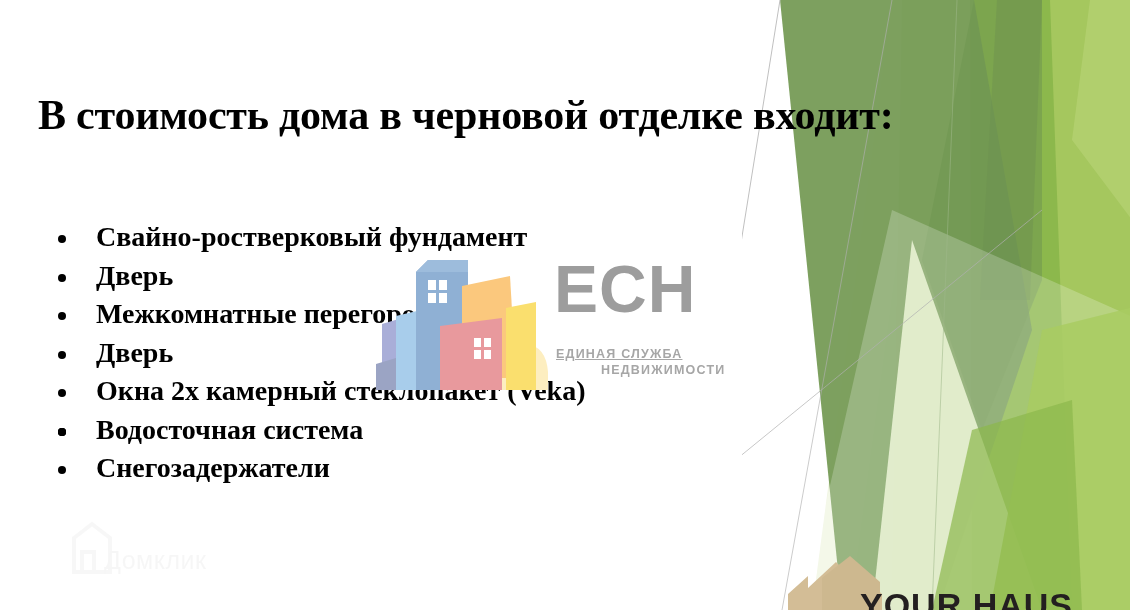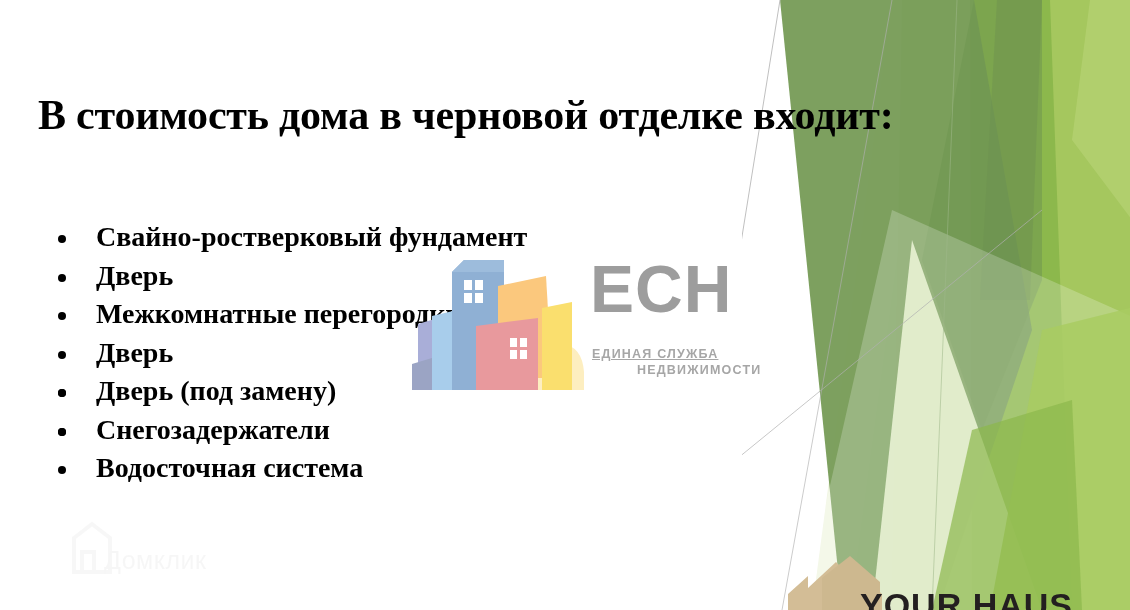--- a/index.html
+++ b/index.html
@@ -67,21 +67,21 @@
     top: 17px;
     width: 8px;
     height: 8px;
     border-radius: 50%;
     background: #000000;
   }
 
   
   .esn-logo {
     position: absolute;
-    left: 412px;
+    left: 376px;
     top: 250px;
     width: 345px;
     height: 140px;
     pointer-events: none;
   }
   .esn-logo .houses {
     position: absolute;
     left: 0;
     top: 0;
     width: 180px;
@@ -216,35 +216,35 @@
     <li>
       <span class="dot"></span>
       <span>Межкомнатные перегородки</span>
     </li>
     <li>
       <span class="dot"></span>
       <span>Дверь</span>
     </li>
     <li>
       <span class="dot"></span>
-    </li>
-    <li>
-      <span class="dot"></span>
-      <span>Дверь (под замену)</span>
-    </li>
-    <li>
-      <span class="dot"></span>
+      <span>Окна 2х камерный стеклопакет (Veka)</span>
+    </li>
+    <li>
+      <span class="dot"></span>
+    </li>
+    <li>
+      <span class="dot"></span>
+    </li>
+    <li>
+      <span class="dot"></span>
+      <span>Водосточная система</span>
     </li>
     <li>
       <span class="dot"></span>
       <span>Снегозадержатели</span>
-    </li>
-    <li>
-      <span class="dot"></span>
-      <span>Водосточная система</span>
     </li>
   </ul>
 
   <div class="esn-logo">
     <svg class="houses" viewBox="0 0 180 140" preserveAspectRatio="none">
 
       <path d="M8 120 Q10 96 34 94 L150 94 Q170 96 172 122 L172 140 L8 140 Z" fill="#fdeec0"></path>
 
       <polygon points="6,74 46,62 46,140 6,140" fill="#a9aed8"></polygon>
 

